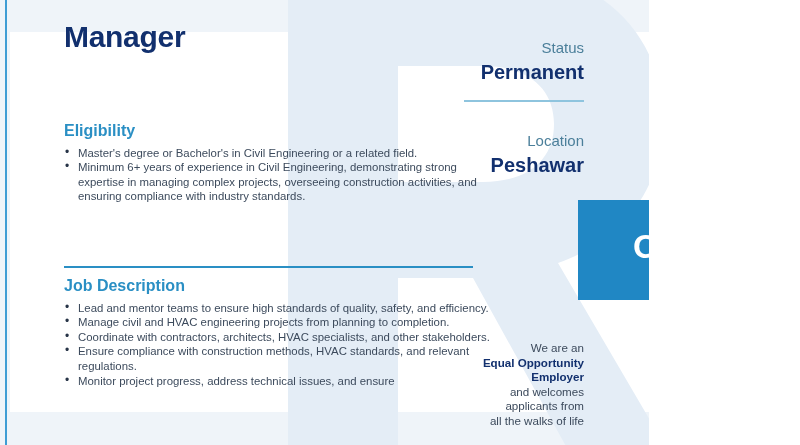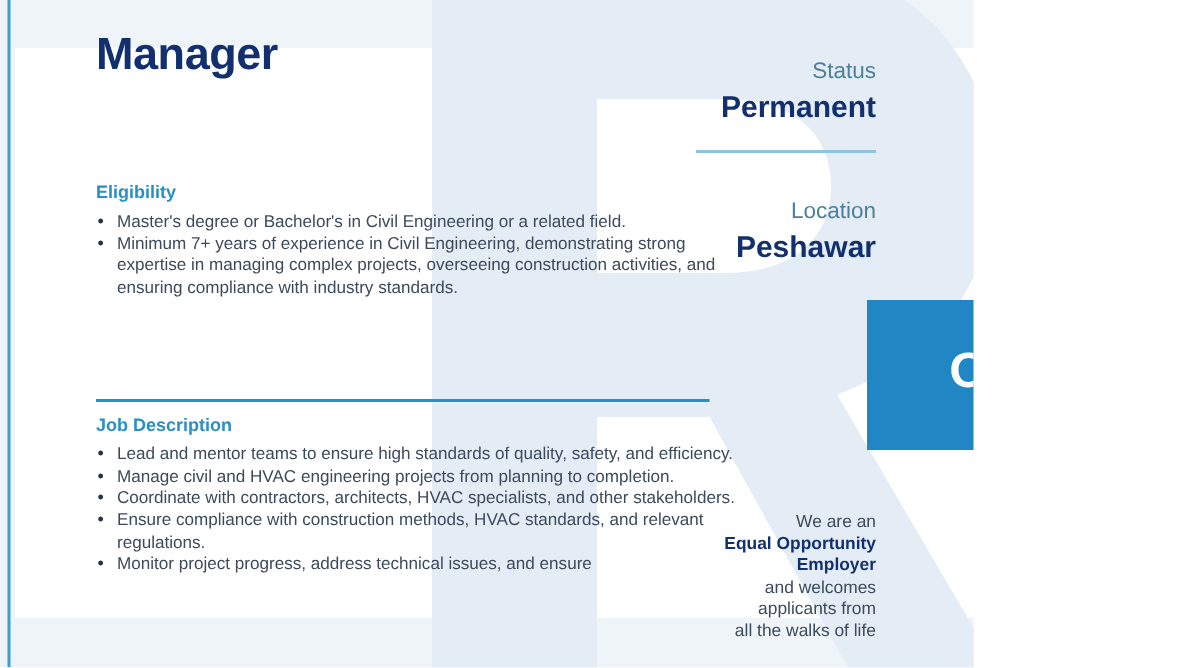--- a/index.html
+++ b/index.html
@@ -70,21 +70,21 @@
   .job-subtitle {
     position: absolute;
     left: 64px;
     top: 62px;
     font-size: 17px;
     font-weight: bold;
     color: #3a80c0;
     line-height: 1;
   }
   .section-head {
-    font-size: 12px;
+    font-size: 16px;
     font-weight: bold;
     color: #2a8fc4;
     line-height: 1.1;
   }
   .sec-eligibility {
     position: absolute;
     left: 64px;
     top: 122px;
     width: 420px;
   }
@@ -226,21 +226,21 @@
                C296 210 272 234 225 234 L140 234 Z" fill="#e4edf6" fill-rule="evenodd"></path>
     </svg>
   </div>
 
   <div class="job-title">Manager</div>
 
   <div class="sec-eligibility">
     <div class="section-head">Eligibility</div>
     <ul class="bullets">
       <li>Master's degree or Bachelor's in Civil Engineering or a related field.</li>
-      <li>Minimum 7+ years of experience in Civil Engineering, demonstrating strong expertise in managing complex projects, overseeing construction activities, and ensuring compliance with industry standards.</li>
+      <li>Minimum 6+ years of experience in Civil Engineering, demonstrating strong expertise in managing complex projects, overseeing construction activities, and ensuring compliance with industry standards.</li>
     </ul>
   </div>
 
   <div class="sec-divider"></div>
 
   <div class="sec-jobdesc">
     <div class="section-head">Job Description</div>
     <ul class="bullets">
       <li> Lead and mentor teams to ensure high standards of quality, safety, and efficiency.</li>
       <li>Manage civil and HVAC engineering projects from planning to completion.</li>

